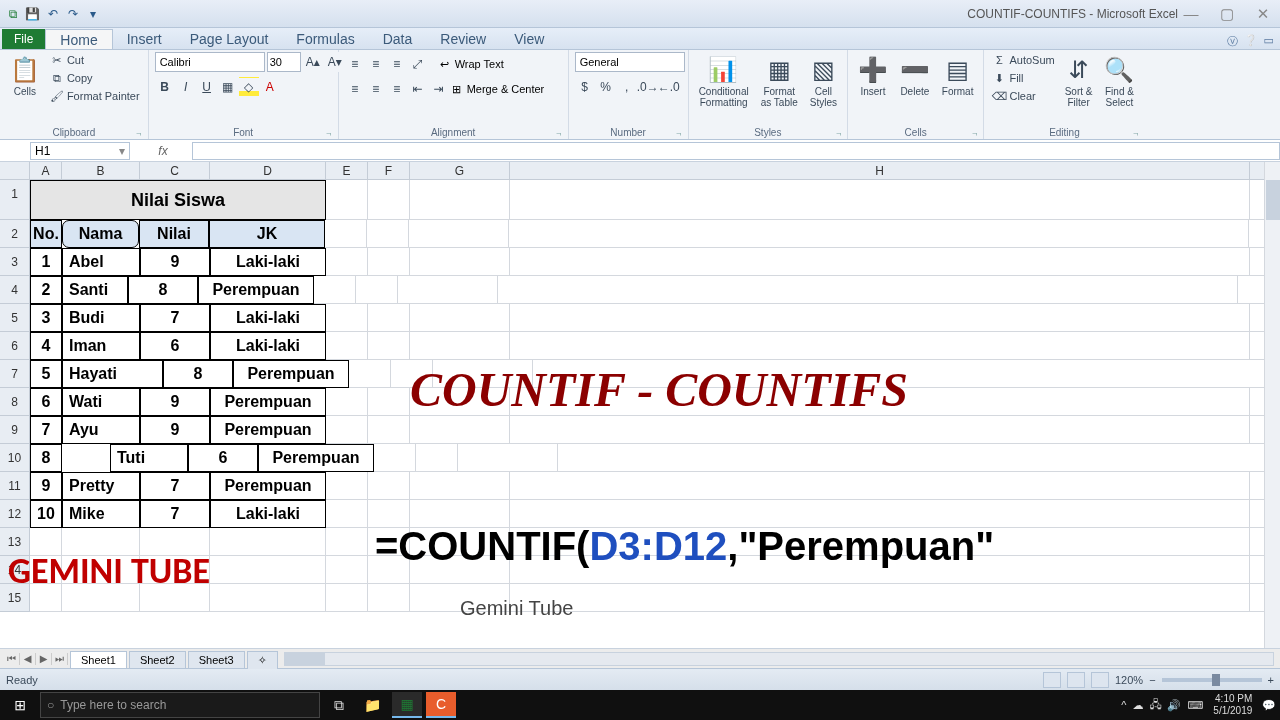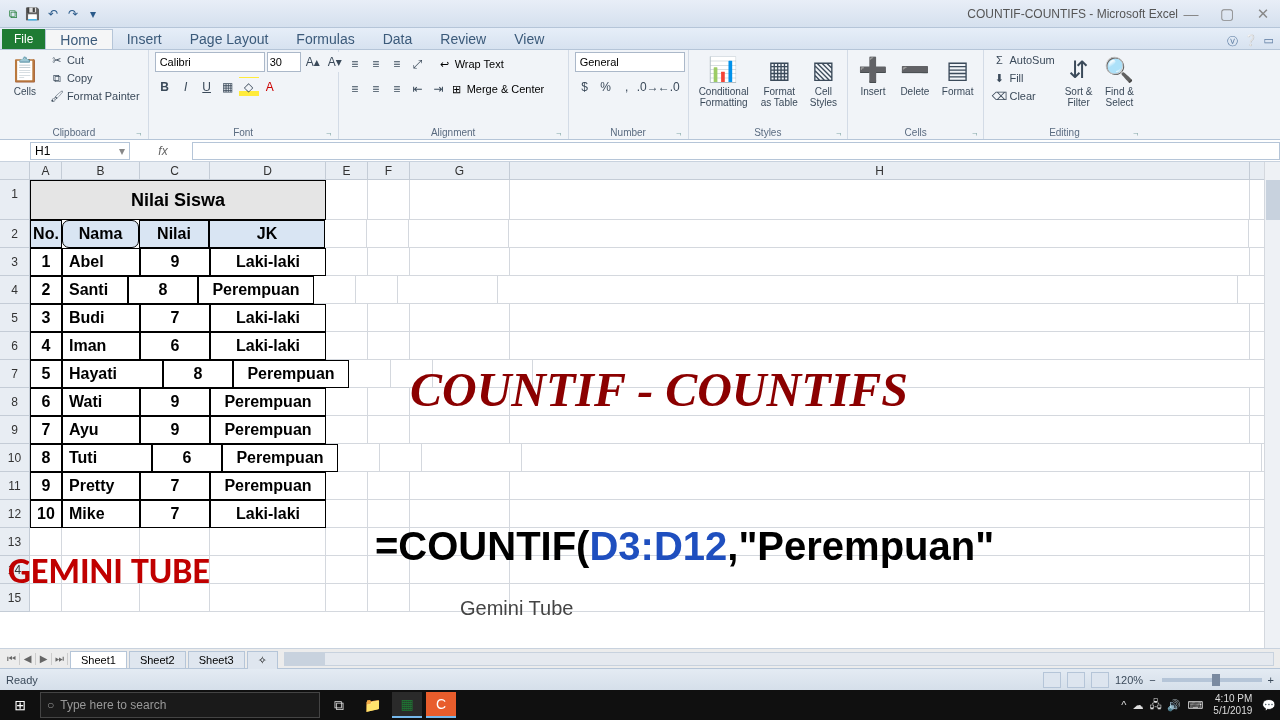--- a/index.html
+++ b/index.html
@@ -417,21 +417,21 @@
         <div class="cell td tdc" style="width: 70px;">9</div>
         <div class="cell td tdc" style="width: 116px;">Perempuan</div>
         <div class="cell " style="width: 42px;"></div>
         <div class="cell " style="width: 42px;"></div>
         <div class="cell " style="width: 100px;"></div>
         <div class="cell " style="width: 740px;"></div>
         <div class="cell " style="width: 40px;"></div>
       </div>
       <div class="cellrow" style="height: 28px;">
         <div class="cell td tdc" style="width: 32px;">8</div>
-        <div class="cell td" style="width: 90px; padding-left: 6px;">Tuti</div>
+        <div class="cell td" style="width: 78px; padding-left: 6px; margin-left: 48px;">Tuti</div>
         <div class="cell td tdc" style="width: 70px;">6</div>
         <div class="cell td tdc" style="width: 116px;">Perempuan</div>
         <div class="cell " style="width: 42px;"></div>
         <div class="cell " style="width: 42px;"></div>
         <div class="cell " style="width: 100px;"></div>
         <div class="cell " style="width: 740px;"></div>
         <div class="cell " style="width: 40px;"></div>
       </div>
       <div class="cellrow" style="height: 28px;">
         <div class="cell td tdc" style="width: 32px;">9</div>

